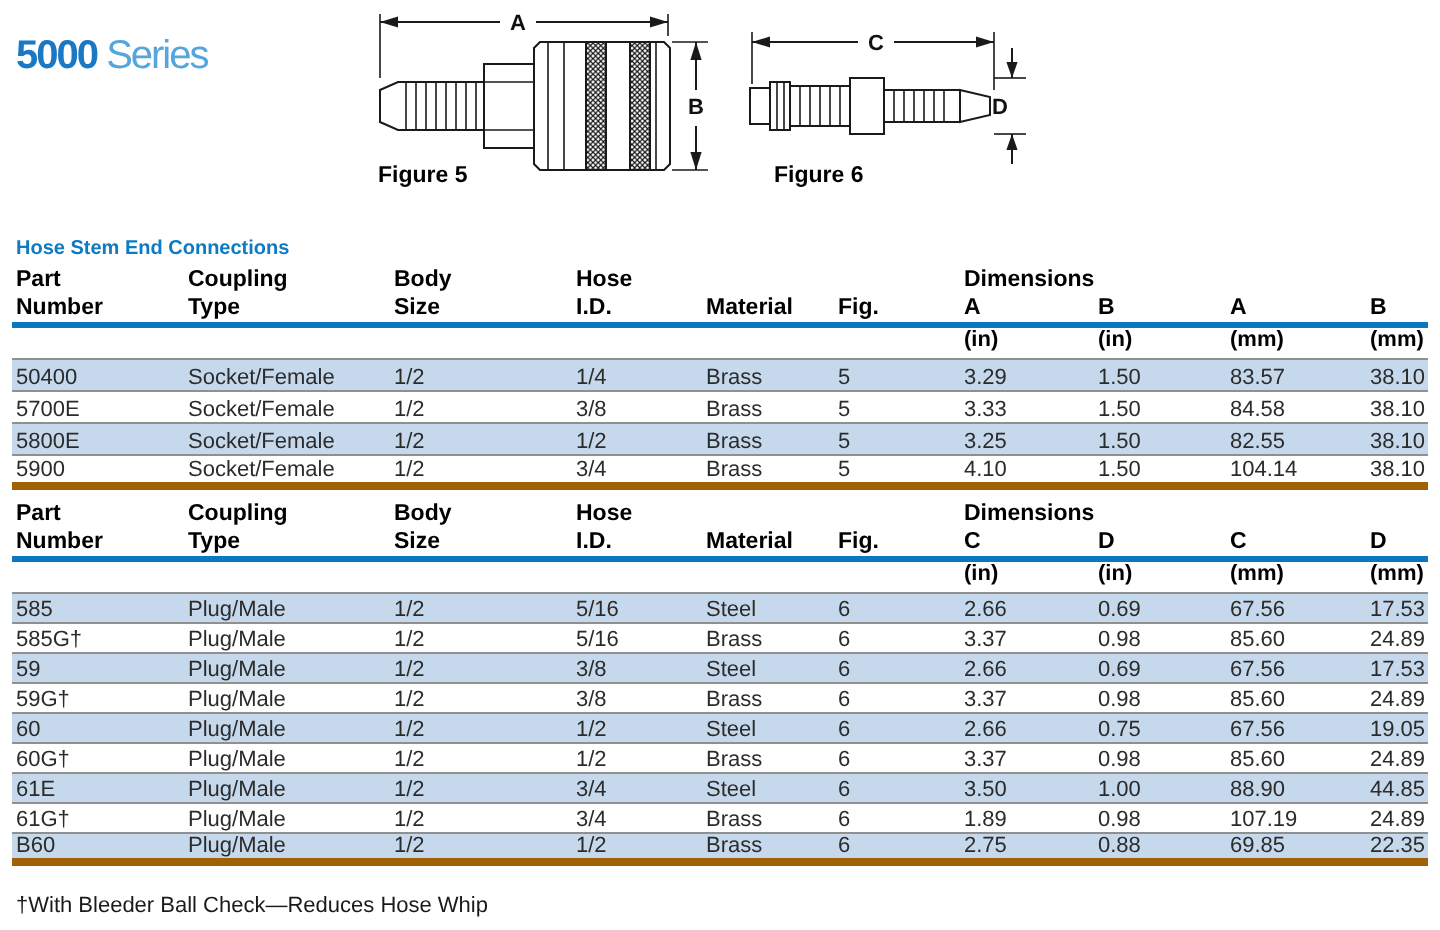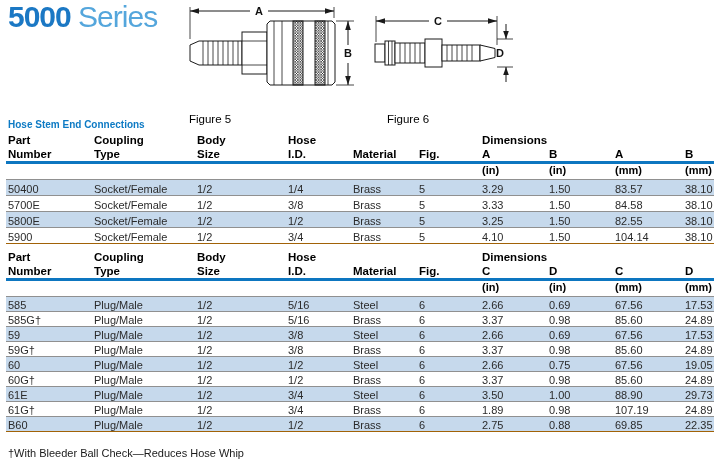--- a/index.html
+++ b/index.html
@@ -5,40 +5,40 @@
   :root{
     --accent-blue:#0d76c0; --row-highlight:#c6d9ec;
     --title-number:#1b78c4; --title-word:#54a6dc; --heading:#0d7ac4; --line:#1a1a1a;
   }
   *{box-sizing:border-box; margin:0; padding:0;}
   html,body{width:720px;height:465px;}
   body{
     position:relative; background:#fff; overflow:hidden;
     font-family:"Liberation Sans", sans-serif; color:#222;
   }
-  .page-title{position:absolute; left:8px; top:0; font-size:30px; letter-spacing:-1px; white-space:nowrap;}
+  .page-title{position:absolute; left:8px; top:17px; font-size:20px; letter-spacing:-1px; white-space:nowrap;}
   .page-title .num{color:var(--title-number); font-weight:bold;}
   .page-title .word{color:var(--title-word); font-weight:normal;}
   .fig-svg{position:absolute;}
   #fig5{left:186px; top:2px; width:172px; height:92px;}
   #fig6{left:372px; top:2px; width:142px; height:92px;}
-  .fig-caption{position:absolute; top:113px; font-size:11.5px; font-weight:normal; color:#000;}
+  .fig-caption{position:absolute; top:82px; font-size:11.5px; font-weight:bold; color:#000;}
   #cap5{left:189px;} #cap6{left:375px;padding-left:12px;}
   .section-heading{position:absolute; left:8px; top:119px; font-size:10px; font-weight:bold; color:var(--heading);}
   table{border-collapse:collapse; table-layout:fixed; width:708px; position:absolute; left:6px;}
   #table1{top:134px;} #table2{top:251px;}
   td{padding:0 0 0 2px; white-space:nowrap; overflow:visible; vertical-align:bottom;}
   thead td{font-weight:bold; font-size:11.5px; color:#000; line-height:1.02;}
   tr.h1 td{height:13px;margin-top:36px;}
   tr.h2 td{height:15px; border-bottom:3px solid var(--accent-blue);}
   tr.units td{height:17px; font-weight:bold; font-size:11px; color:#000; padding-bottom:2px;}
   tbody td{font-size:11px; color:#2b2b2b; border-top:1px solid #909090;}
   #table1 tbody td{height:16px;}
   #table2 tbody td{height:15px;}
-  tbody tr:last-child td{border-bottom:1px solid #a16207;}
+  tbody tr:last-child td{border-bottom:4px solid #a16207;}
   tr.alt td{background:var(--row-highlight);}
   .footnote{position:absolute; left:8px; top:447px; font-size:11px; color:#1a1a1a;}
   .dwg{stroke:var(--line); stroke-width:1; fill:none;}
   .dwg-fill{stroke:var(--line); stroke-width:1; fill:#fff;}
   .thin{stroke:var(--line); stroke-width:0.8; fill:none;}
   .arrow{fill:var(--line); stroke:none;}
   .dim-label{font-family:"Liberation Sans",sans-serif; font-size:11px; font-weight:bold; fill:#111;}
 </style>
 </head>
 <body>
@@ -373,21 +373,21 @@
       <tr class="alt">
         <td>61E</td>
         <td>Plug/Male</td>
         <td>1/2</td>
         <td>3/4</td>
         <td>Steel</td>
         <td>6</td>
         <td>3.50</td>
         <td>1.00</td>
         <td>88.90</td>
-        <td>29.73</td>
+        <td>44.85</td>
       </tr>
       <tr>
         <td>61G†</td>
         <td>Plug/Male</td>
         <td>1/2</td>
         <td>3/4</td>
         <td>Brass</td>
         <td>6</td>
         <td>1.89</td>
         <td>0.98</td>

